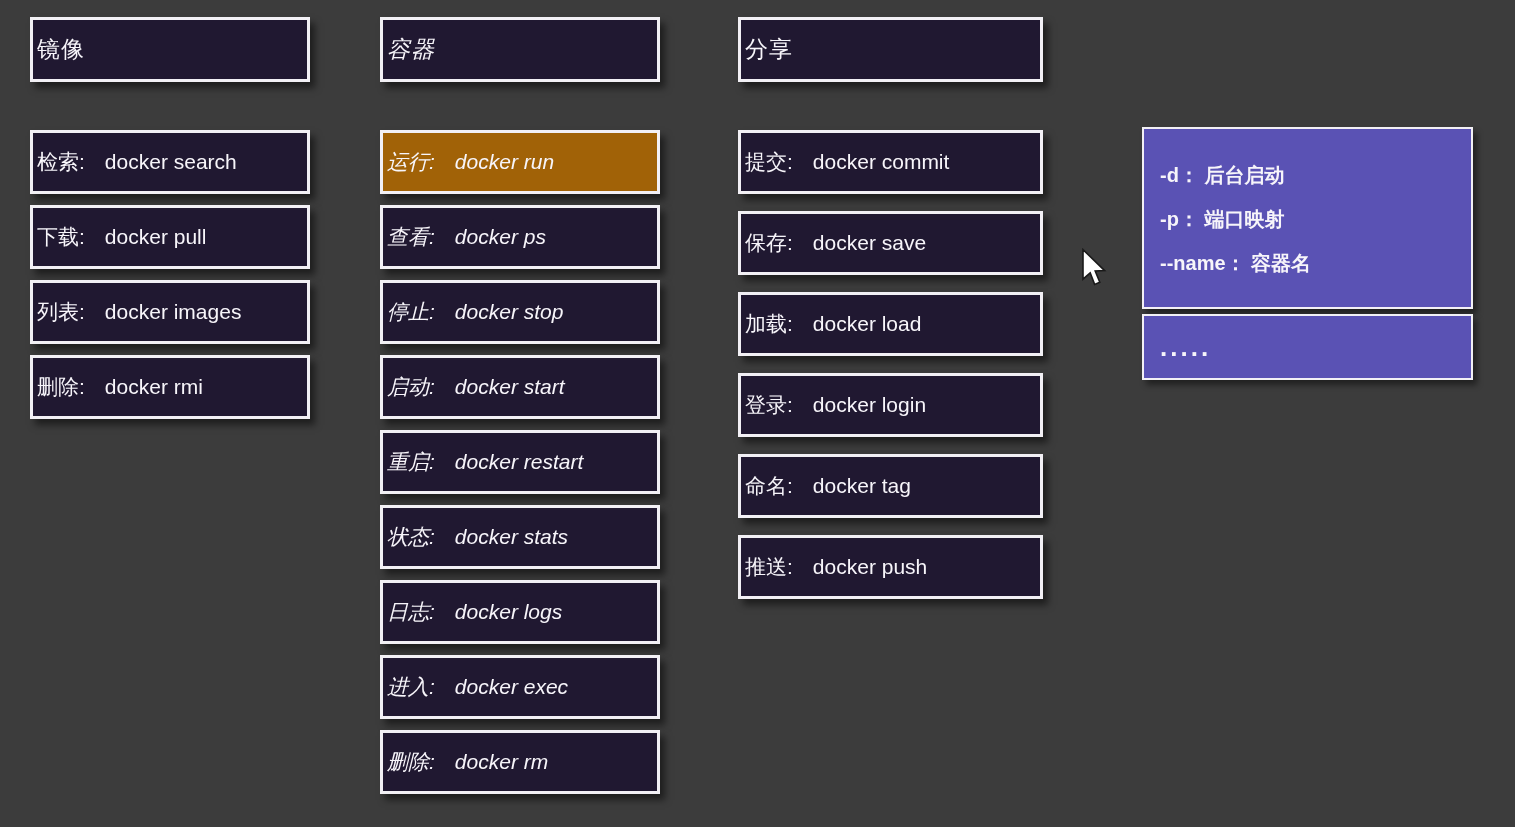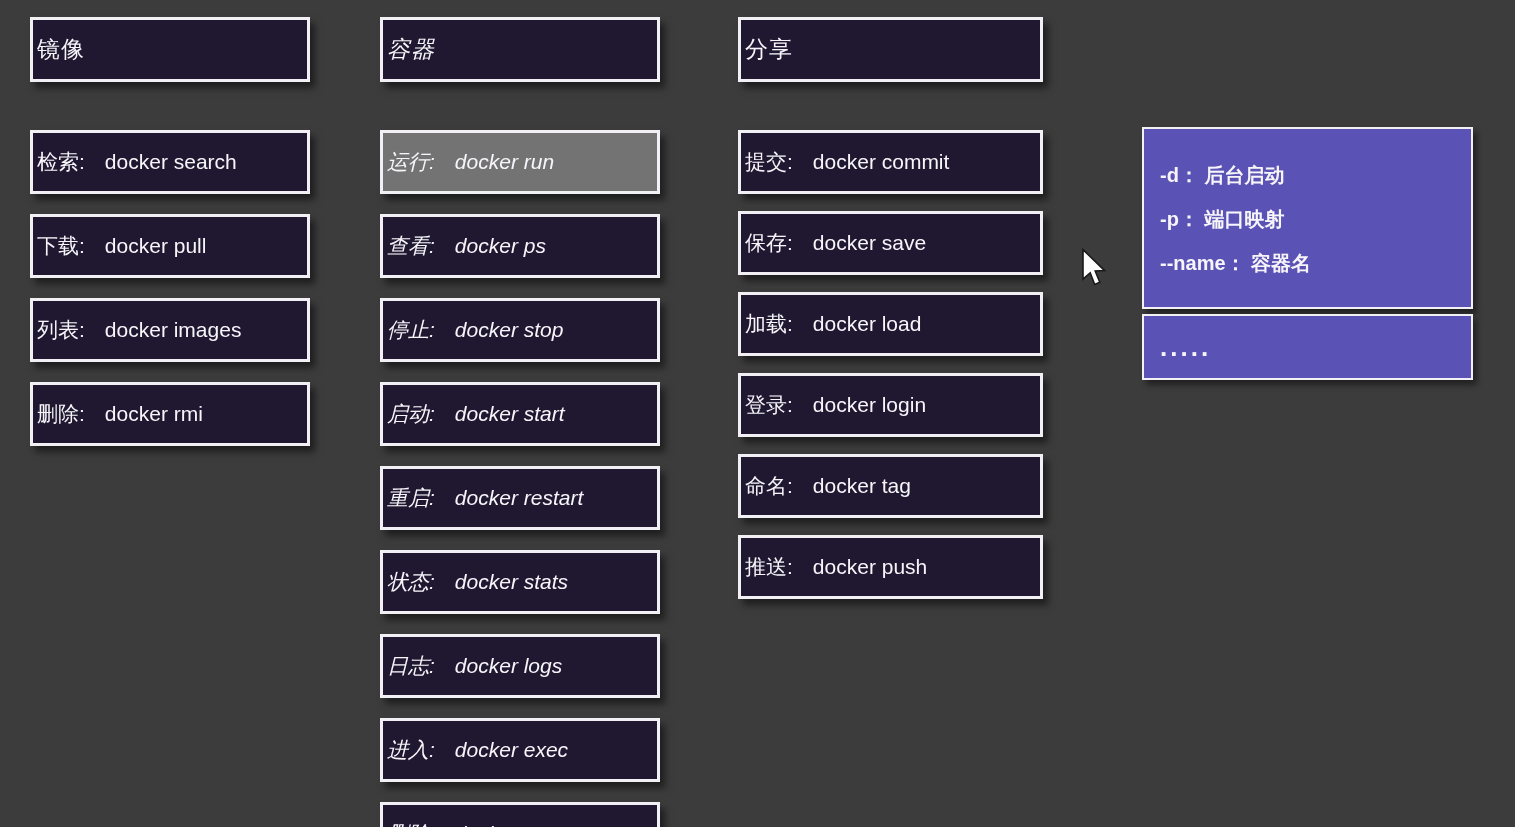--- a/index.html
+++ b/index.html
@@ -35,25 +35,25 @@
   .header-box {
     height: 65px;
     margin-bottom: 48px;
     font-size: 23px;
     letter-spacing: 1px;
   }
   .item {
     height: 64px;
     font-size: 21px;
   }
-  .col-images .item, .col-container .item { margin-bottom: 20px; }
+  .col-images .item, .col-container .item { margin-bottom: 11px; }
   .col-share .item { margin-bottom: 17px; }
 
   .item .cmd { margin-left: 20px; }
-  .item.highlight { background: #737373; }
+  .item.highlight { background: #a16207; }
 
   .callout {
     position: absolute;
     left: 1142px;
     top: 127px;
     width: 331px;
   }
   .callout-box {
     box-sizing: border-box;
     background: #5a52b4;

